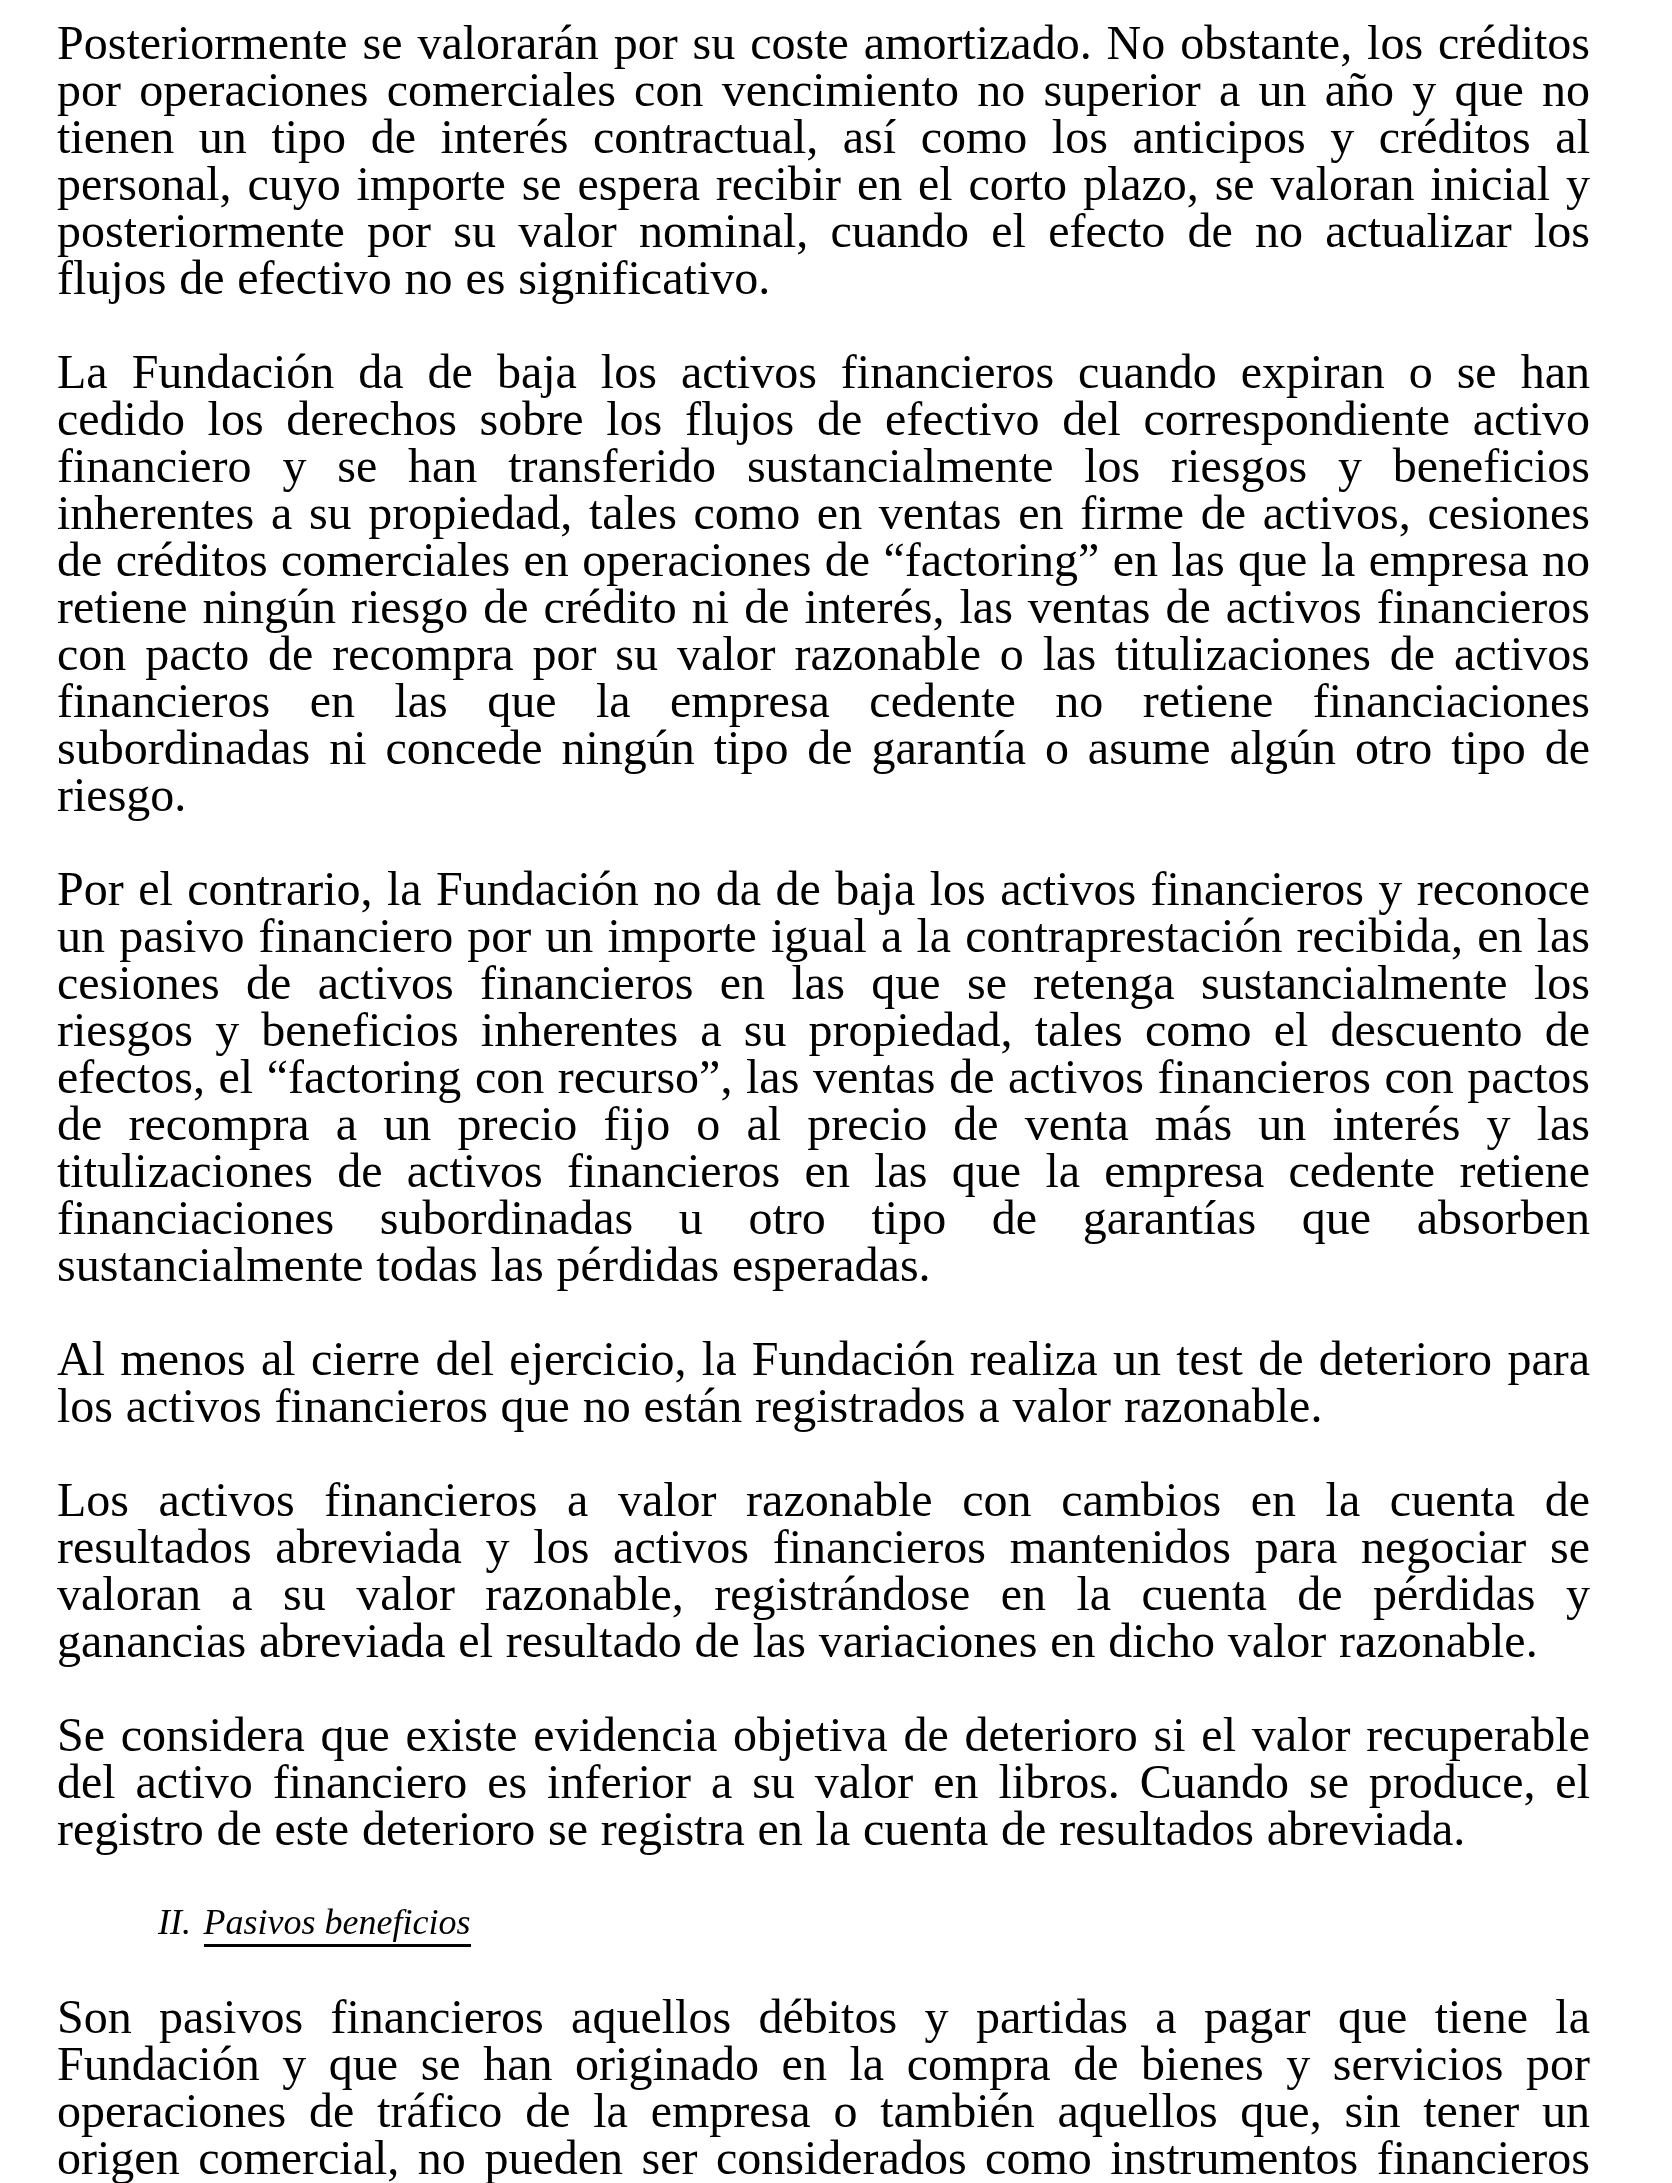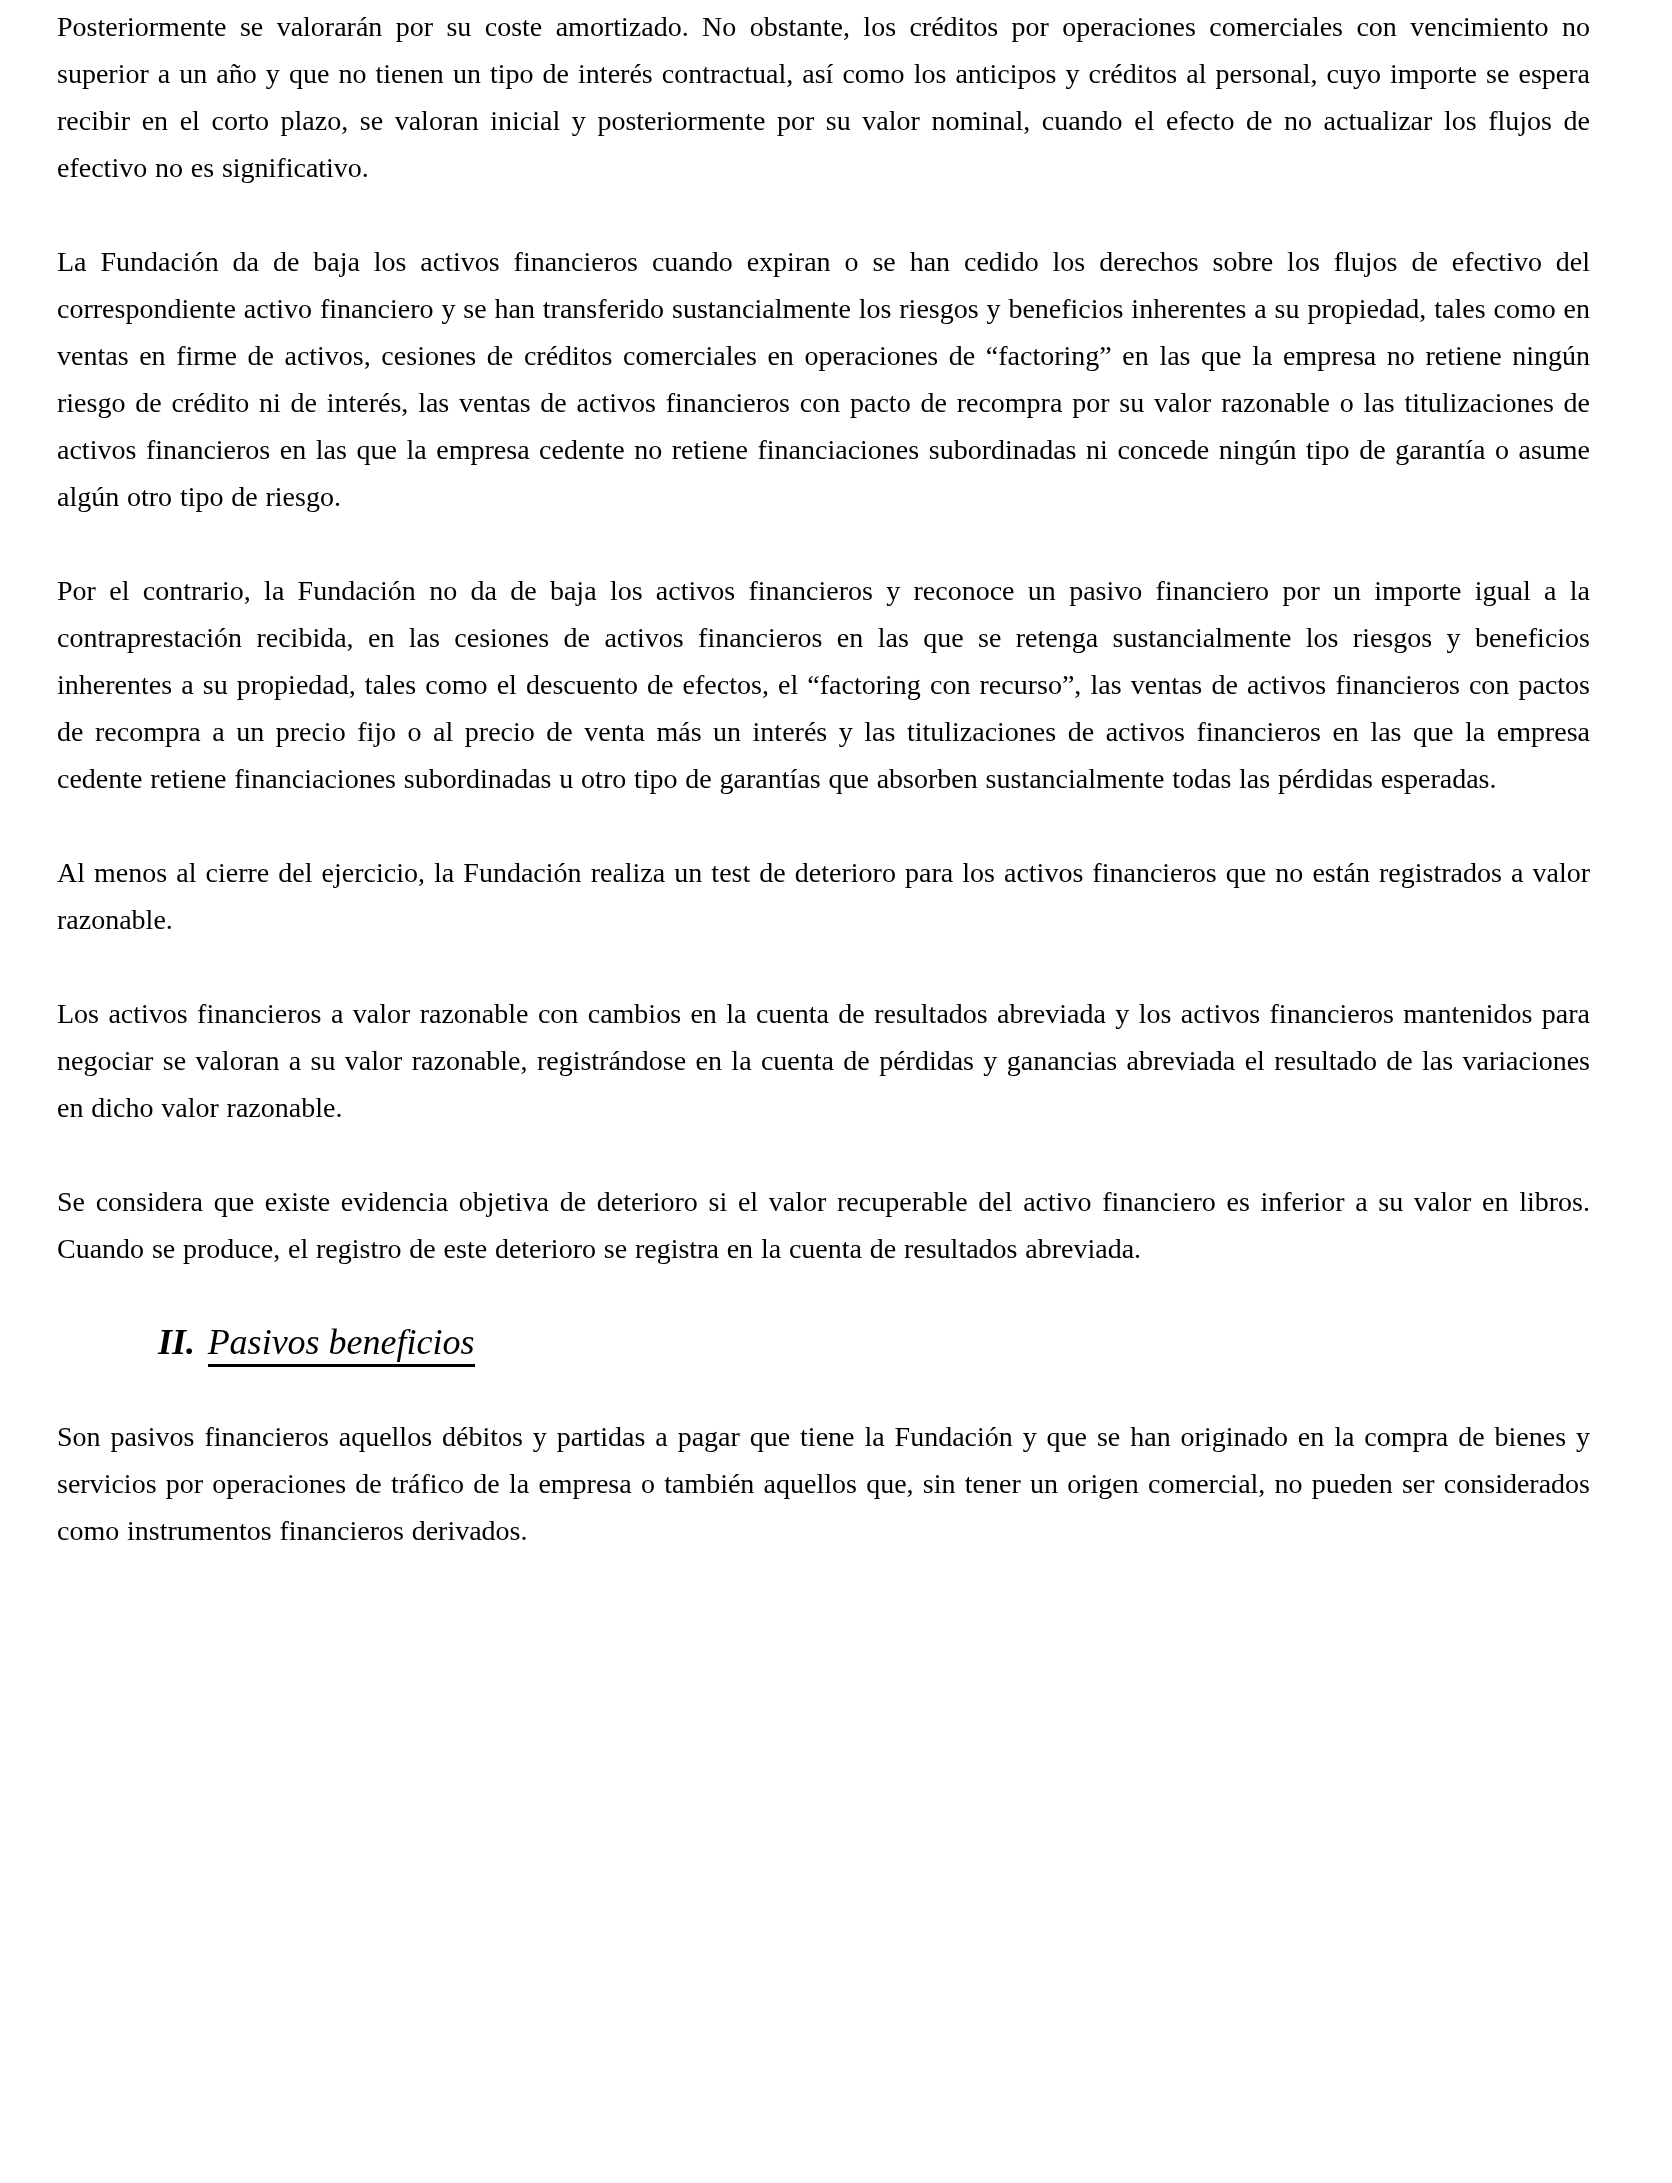--- a/index.html
+++ b/index.html
@@ -12,38 +12,37 @@
     position: relative;
     width: 1672px;
     height: 2183px;
     background: #ffffff;
     color: #000000;
     font-family: "Liberation Serif", "DejaVu Serif", serif;
     padding: 3.1px 82px 0 57px;
     overflow: hidden;
   }
   p.body-paragraph {
-    margin: 0 0 47px 0;
-    font-size: 28px;
+    margin: 16px 0 47px 0;
+    font-size: 48px;
     line-height: 47px;
     text-align: justify;
     text-justify: inter-word;
     hyphens: none;
     word-spacing: 0.8px;
   }
   p.section-heading {
     margin: 0 0 47px 101px;
     font-size: 36px;
     line-height: 47px;
     font-style: italic;
     text-align: left;
   }
   .heading-number {
     margin-right: 12.6px;
-    font-weight: bold;
   }
   .heading-title-underlined {
     border-bottom: 3.1px solid #000000;
     padding-bottom: 2.4px;
   }
   p.last {
     margin-bottom: 0;
   }
 </style>
 </head>

